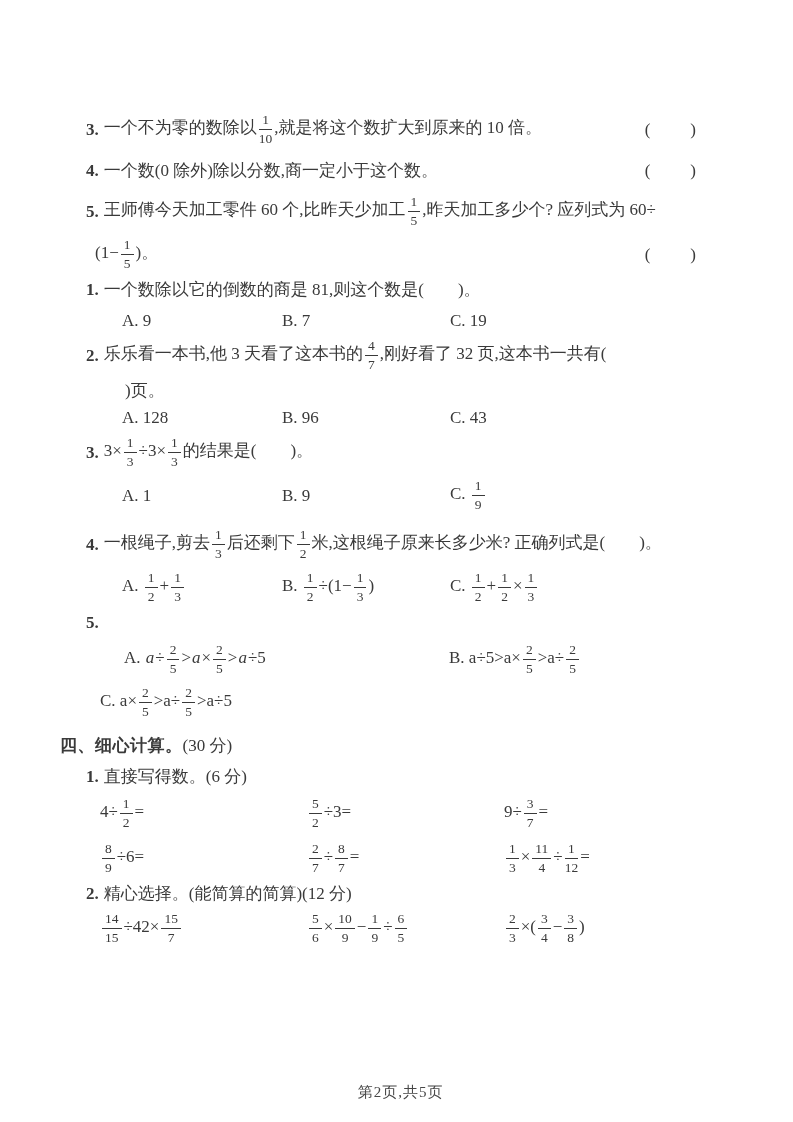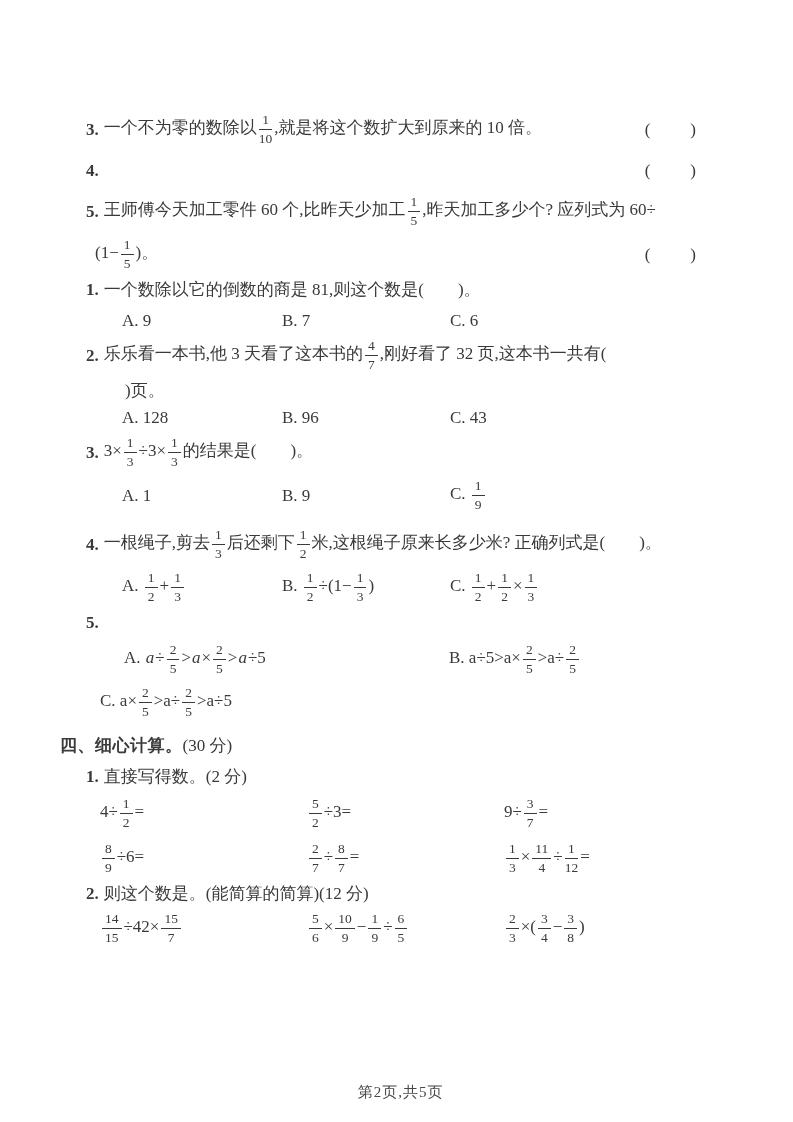--- a/index.html
+++ b/index.html
@@ -64,20 +64,21 @@
     <span class="rich">一个不为零的数除以<span class="frac">
           <span class="num">1</span>
           <span class="den">10</span>
         </span>,就是将这个数扩大到原来的 10 倍。</span>
     <span class="spacer"></span>
     <span class="bracket">(　　)</span>
   </div>
 
   <div id="j4" class="line short indent-q">
     <span class="qno">4.</span>
+    <span class="rich">一个数(0 除外)除以分数,商一定小于这个数。</span>
     <span class="spacer"></span>
     <span class="bracket">(　　)</span>
   </div>
 
   <div id="j5l1" class="line tall indent-q">
     <span class="qno">5.</span>
     <span class="rich">王师傅今天加工零件 60 个,比昨天少加工<span class="frac">
           <span class="num">1</span>
           <span class="den">5</span>
         </span>,昨天加工多少个? 应列式为 60÷</span>
@@ -92,21 +93,21 @@
   </div>
 
 
   <div id="q1" class="line short indent-q">
     <span class="qno">1.</span>
     <span class="rich">一个数除以它的倒数的商是 81,则这个数是(　　)。</span>
   </div>
   <div id="q1opts" class="opts short">
     <span class="rich">A. 9</span>
     <span class="rich">B. 7</span>
-    <span class="rich">C. 6</span>
+    <span class="rich">C. 19</span>
   </div>
 
   <div id="q2l1" class="line tall indent-q">
     <span class="qno">2.</span>
     <span class="rich">乐乐看一本书,他 3 天看了这本书的<span class="frac">
           <span class="num">4</span>
           <span class="den">7</span>
         </span>,刚好看了 32 页,这本书一共有(</span>
   </div>
   <div id="q2l2" class="line short" style="margin-left:65px;">
@@ -204,21 +205,21 @@
   </div>
 
   <div id="sec4" class="line short">
     <span class="sec-title">四、细心计算。</span>
     <span class="sec-note">(30 分)</span>
   </div>
 
   <div id="sub1" class="line short indent-q">
     <span class="qno">1.</span>
     <span>直接写得数。</span>
-    <span class="sec-note">(2 分)</span>
+    <span class="sec-note">(6 分)</span>
   </div>
   <div id="row1" class="calcgrid tall">
     <span class="rich">4÷<span class="frac">
           <span class="num">1</span>
           <span class="den">2</span>
         </span>=</span>
     <span class="rich"><span class="frac">
           <span class="num">5</span>
           <span class="den">2</span>
         </span>÷3=</span>
@@ -246,21 +247,21 @@
           <span class="num">11</span>
           <span class="den">4</span>
         </span>÷<span class="frac">
           <span class="num">1</span>
           <span class="den">12</span>
         </span>=</span>
   </div>
 
   <div id="sub2" class="line short indent-q">
     <span class="qno">2.</span>
-    <span>则这个数是。</span>
+    <span>精心选择。</span>
     <span class="sec-note">(能简算的简算)(12 分)</span>
   </div>
   <div id="row3" class="calcgrid tall">
     <span class="rich"><span class="frac">
           <span class="num">14</span>
           <span class="den">15</span>
         </span>÷42×<span class="frac">
           <span class="num">15</span>
           <span class="den">7</span>
         </span></span>

